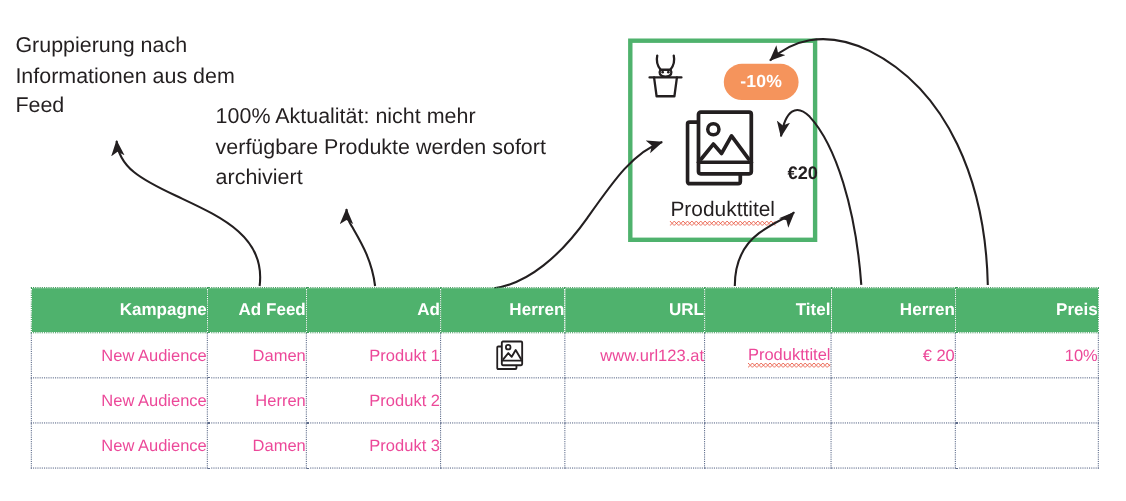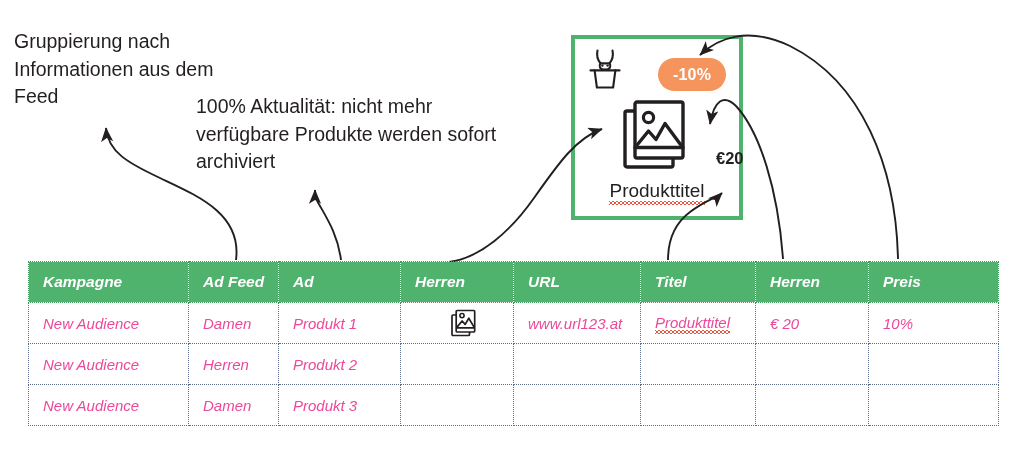--- a/index.html
+++ b/index.html
@@ -130,25 +130,24 @@
     left: 28px;
     top: 261px;
     width: 970px;
     border-collapse: collapse;
     table-layout: fixed;
   }
   #feed-table th,
   #feed-table td {
     border: 1px dotted #5d6b8a;
     padding: 0 0 0 14px;
-    text-align: left;
+    text-align: right;
     vertical-align: middle;
     font-weight: normal;
     overflow: hidden;
-    font-style: italic;
   }
   #feed-table thead th {
     height: 40px;
     background: #4FB26D;
     color: #ffffff;
     font-size: 15.5px;
     font-weight: bold;
     border-color: #3f9a5c;
   }
   #feed-table tbody td {

